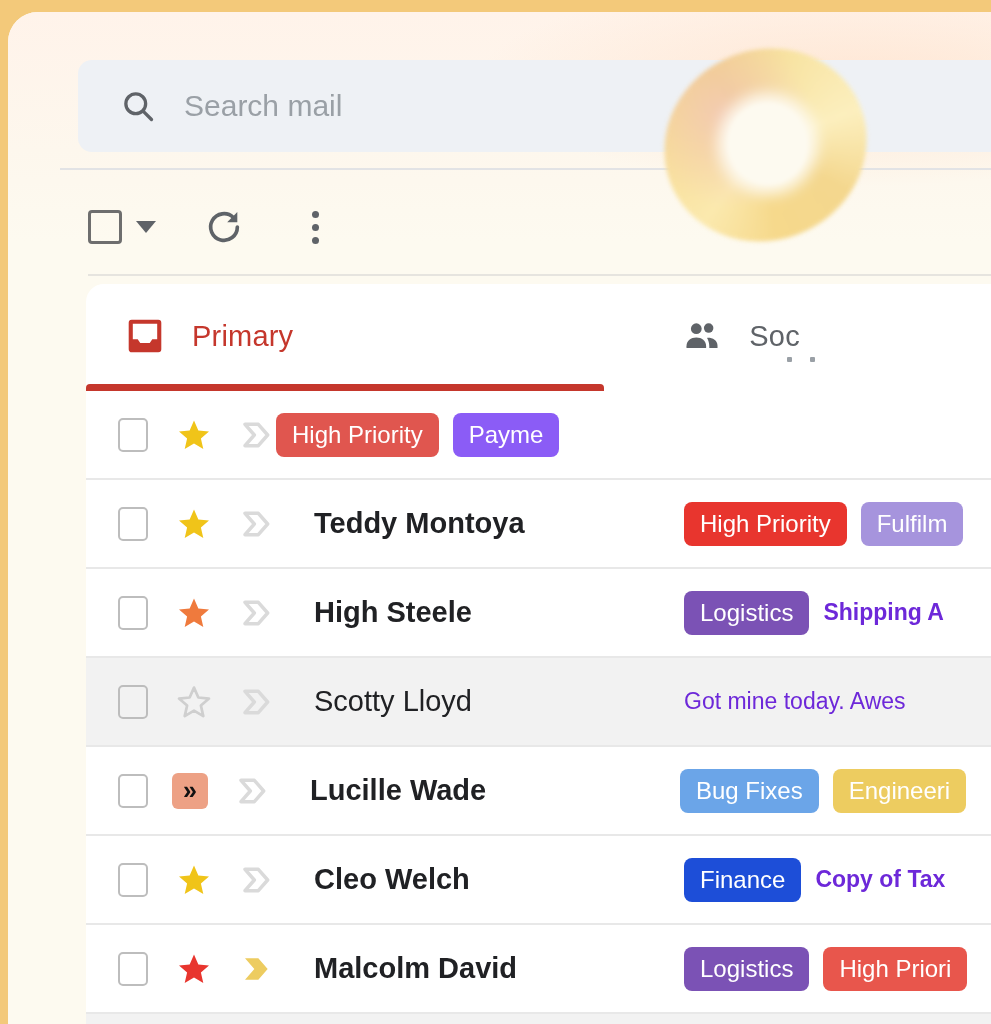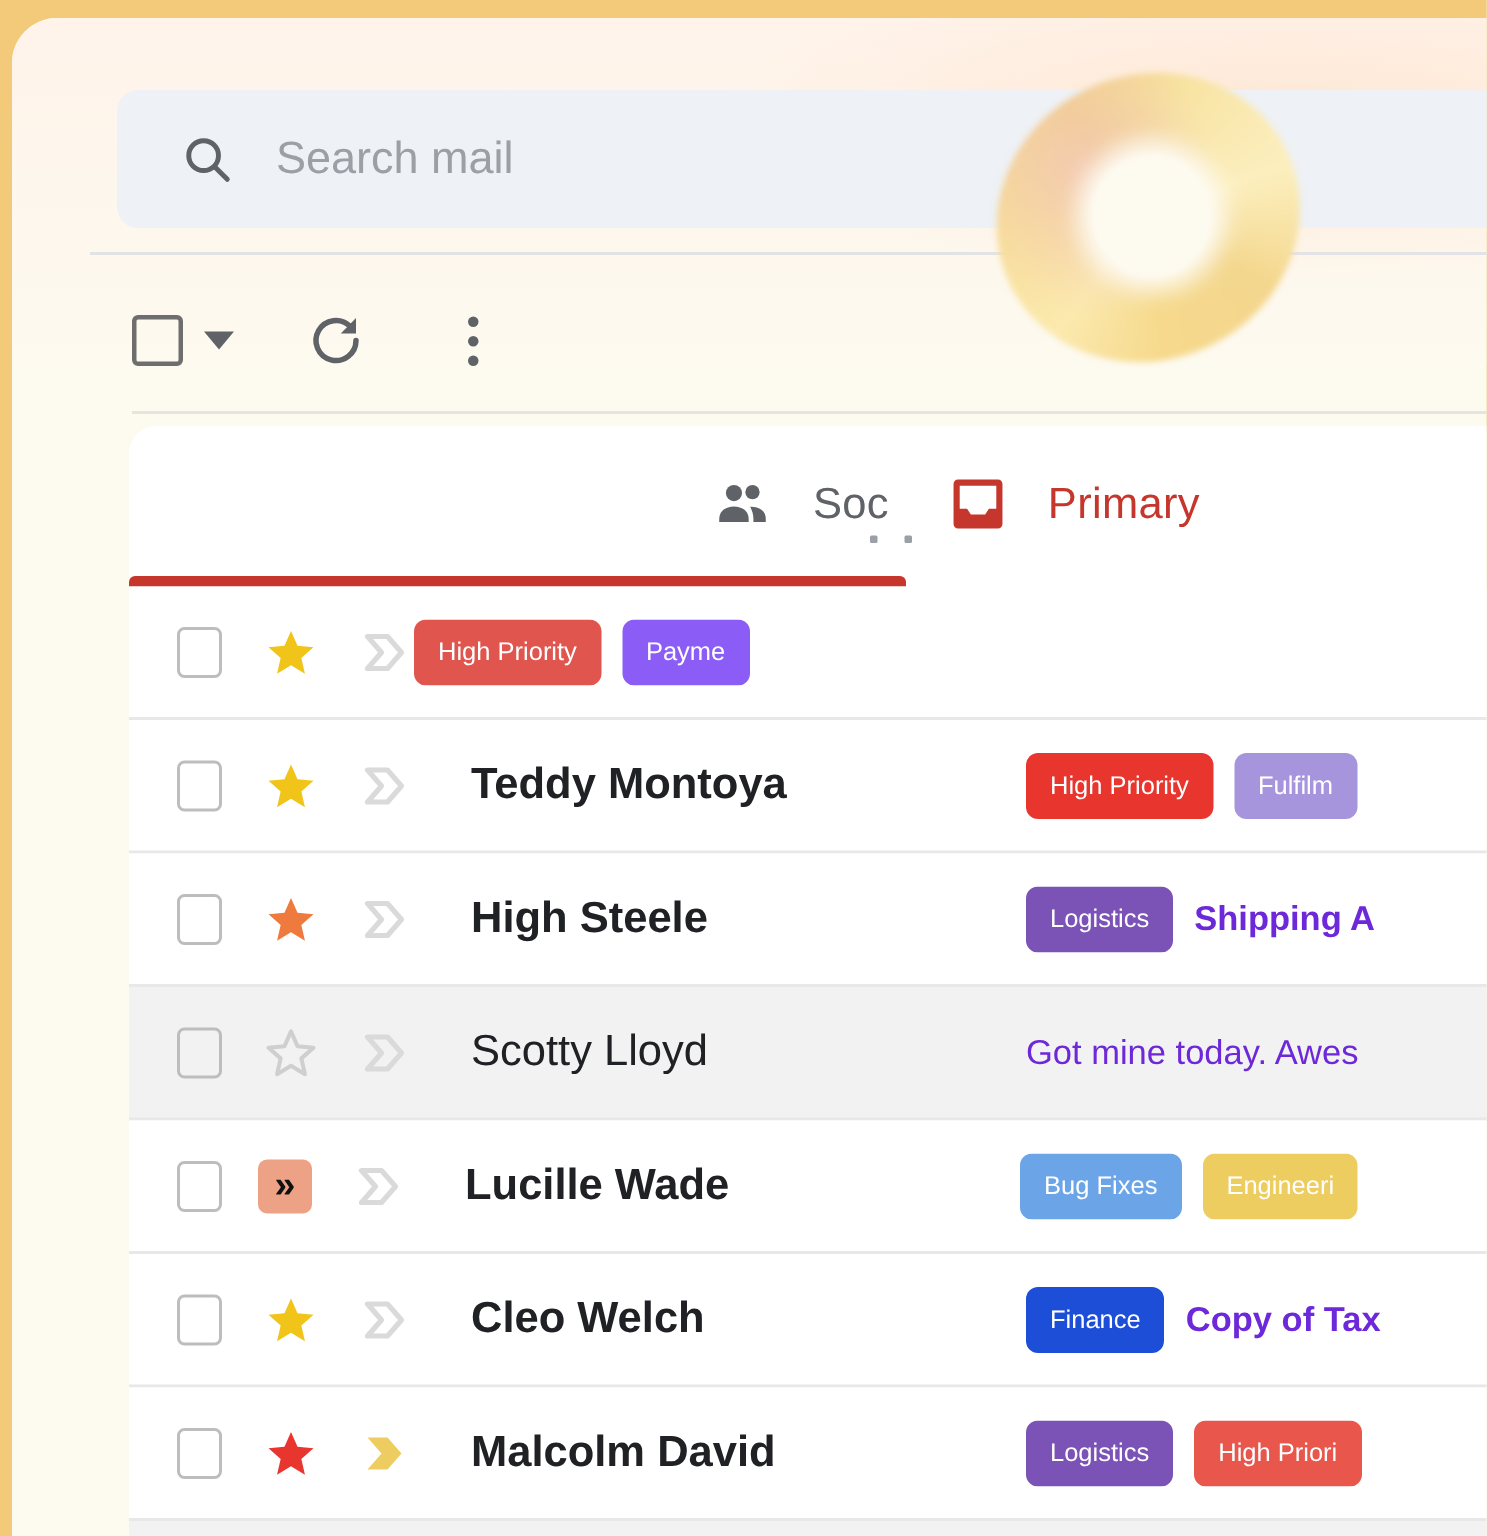--- a/index.html
+++ b/index.html
@@ -188,21 +188,21 @@
   .email-row.unread .row-sender { font-weight: bold; }
   .row-content {
     display: flex; align-items: center; gap: 14px;
     white-space: nowrap; overflow: hidden; flex: 1;
   }
   .label-chip {
     flex: none;
     height: 44px; padding: 0 16px;
     border-radius: 8px;
     display: flex; align-items: center;
-    font-size: 17px; color: #ffffff; white-space: nowrap;
+    font-size: 24px; color: #ffffff; white-space: nowrap;
   }
   .row-subject {
     font-size: 23px; color: #6d28d9; white-space: nowrap; text-align: center;
   }
   .email-row.unread .row-subject { font-weight: bold; }
 </style>
 </head>
 <body>
 
 <div id="app-surface">
@@ -238,42 +238,42 @@
       <span></span>
       <span></span>
       <span></span>
     </button>
   </div>
   <div id="toolbar-divider"></div>
 
   <div id="mail-card">
 
     <div id="tabs-row">
+      <div class="tab" id="tab-primary">
+        <svg class="tab-icon" viewBox="0 0 24 24">
+          <path d="M3.6 3h16.8a.6.6 0 0 1 .6.6v16.8a.6.6 0 0 1-.6.6H3.6a.6.6 0 0 1-.6-.6V3.6a.6.6 0 0 1 .6-.6z" fill="none" stroke="#c5372c" stroke-width="2.6"></path>
+          <path d="M3 14h4.4l1.6 2.4h6l1.6-2.4H21v6.4a.6.6 0 0 1-.6.6H3.6a.6.6 0 0 1-.6-.6V14z" fill="#c5372c"></path>
+        </svg>
+        <span class="tab-label">Primary</span>
+      </div>
+
       <div class="tab" id="tab-social">
         <svg class="tab-icon" viewBox="0 0 24 24" fill="#5f6368">
           <circle cx="8.4" cy="7.4" r="3.4"></circle>
           <circle cx="16.2" cy="7" r="3"></circle>
           <path d="M2.2 18.4c0-3.4 2.8-5.4 6.2-5.4s6.2 2 6.2 5.4v1.2H2.2v-1.2z"></path>
           <path d="M15.2 13.2c3.2-.2 6.6 1.4 6.6 5v1.4h-5.2v-1.2c0-2.1-.6-3.8-1.4-5.2z"></path>
         </svg>
         <span class="tab-label">Soc</span>
         <span id="social-dots">
           <i></i>
             <i></i>
         </span>
       </div>
 
-      <div class="tab" id="tab-primary">
-        <svg class="tab-icon" viewBox="0 0 24 24">
-          <path d="M3.6 3h16.8a.6.6 0 0 1 .6.6v16.8a.6.6 0 0 1-.6.6H3.6a.6.6 0 0 1-.6-.6V3.6a.6.6 0 0 1 .6-.6z" fill="none" stroke="#c5372c" stroke-width="2.6"></path>
-          <path d="M3 14h4.4l1.6 2.4h6l1.6-2.4H21v6.4a.6.6 0 0 1-.6.6H3.6a.6.6 0 0 1-.6-.6V14z" fill="#c5372c"></path>
-        </svg>
-        <span class="tab-label">Primary</span>
-      </div>
-
       <div id="active-tab-underline"></div>
     </div>
 
     <div id="email-list">
         <div class="email-row unread">
           <div class="row-checkbox"></div>
           <svg viewBox="0 0 24 24" class="row-star">
             <polygon points="12,2.4 14.9,9 22,9.7 16.6,14.4 18.2,21.4 12,17.7 5.8,21.4 7.4,14.4 2,9.7 9.1,9" fill="#f0c419"></polygon>
           </svg>
           <svg viewBox="0 0 24 24" class="row-important">

